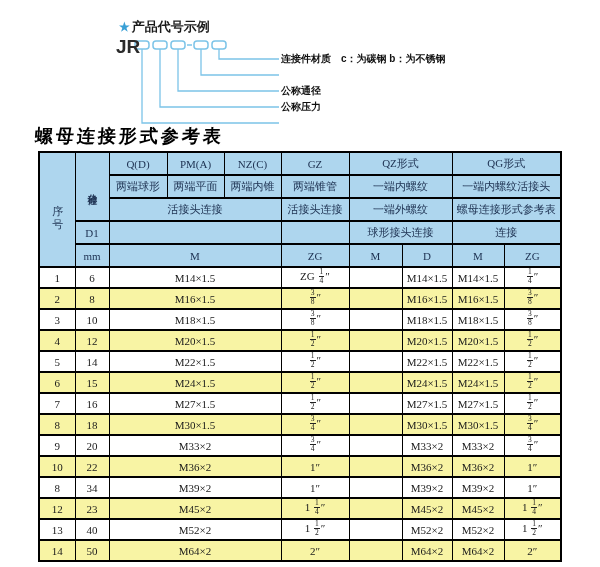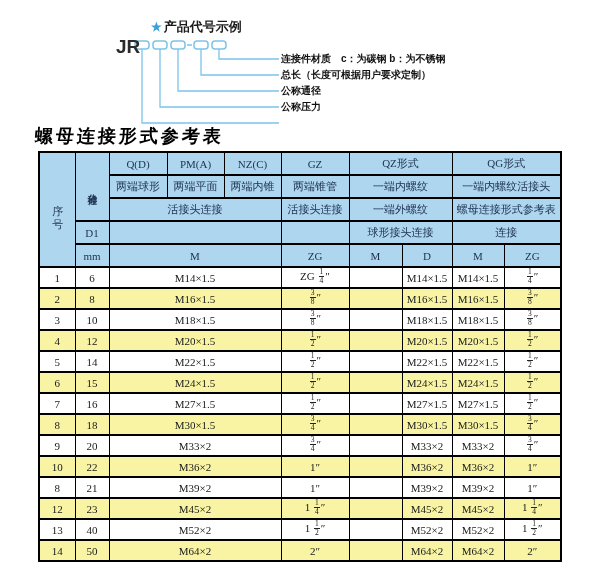--- a/index.html
+++ b/index.html
@@ -12,21 +12,21 @@
   }
   html,body{margin:0;padding:0;}
   body{
     width:600px;height:567px;background:#ffffff;position:relative;overflow:hidden;
     font-family:"Liberation Serif","DejaVu Serif",serif;color:var(--body-text);
   }
   
   .diagram{position:absolute;left:0;top:0;width:600px;height:140px;}
   .diagram svg{position:absolute;left:0;top:0;pointer-events:none;}
   .star-line{position:absolute;left:119px;top:18px;font-family:"Liberation Sans",sans-serif;
-    font-weight:bold;font-size:13px;white-space:nowrap;margin-left:32px;}
+    font-weight:bold;font-size:13px;white-space:nowrap;}
   .star-line .star{color:var(--star-blue);margin-right:2px;font-size:12px;}
   .jr{position:absolute;left:116px;top:36px;font-family:"Liberation Sans",sans-serif;
     font-weight:bold;font-size:19px;color:#2b2b2b;}
   .dlabel{position:absolute;left:281px;height:16px;line-height:16px;white-space:nowrap;
     font-family:"Liberation Sans",sans-serif;font-weight:bold;font-size:10px;color:#111;}
   
   .tbl-title{position:absolute;left:35px;top:124px;font-size:18px;font-weight:bold;
     letter-spacing:3px;color:#000;font-family:"DejaVu Serif","Liberation Serif",serif;
     transform:skewX(-4deg);}
   
@@ -66,21 +66,20 @@
       <path d="M178 49 V91 H279"></path>
       <path d="M160 49 V107 H279"></path>
       <path d="M142 49 V123 H279"></path>
     </g>
   </svg>
   <div class="star-line">
     <span class="star">★</span><span>产品代号示例</span>
   </div>
   <div class="jr">JR</div>
   <div class="dlabel" style="top:51px">连接件材质　c：为碳钢 b：为不锈钢</div>
-  <div class="dlabel" style="top:67px">总长（长度可根据用户要求定制）</div>
   <div class="dlabel" style="top:83px">公称通径</div>
   <div class="dlabel" style="top:99px">公称压力</div>
 </div>
 
 <div class="tbl-title">螺母连接形式参考表</div>
 
 <table>
   <colgroup>
     <col style="width:36px">
       <col style="width:34px">
@@ -289,21 +288,21 @@
         <td>22</td>
         <td colspan="3">M36×2</td>
         <td>1″</td>
         <td></td>
         <td>M36×2</td>
         <td>M36×2</td>
         <td>1″</td>
       </tr>
       <tr>
         <td>8</td>
-        <td>21</td>
+        <td>34</td>
         <td colspan="3">M39×2</td>
         <td>1″</td>
         <td></td>
         <td>M39×2</td>
         <td>M39×2</td>
         <td>1″</td>
       </tr>
       <tr class="alt">
         <td>12</td>
         <td>23</td>

